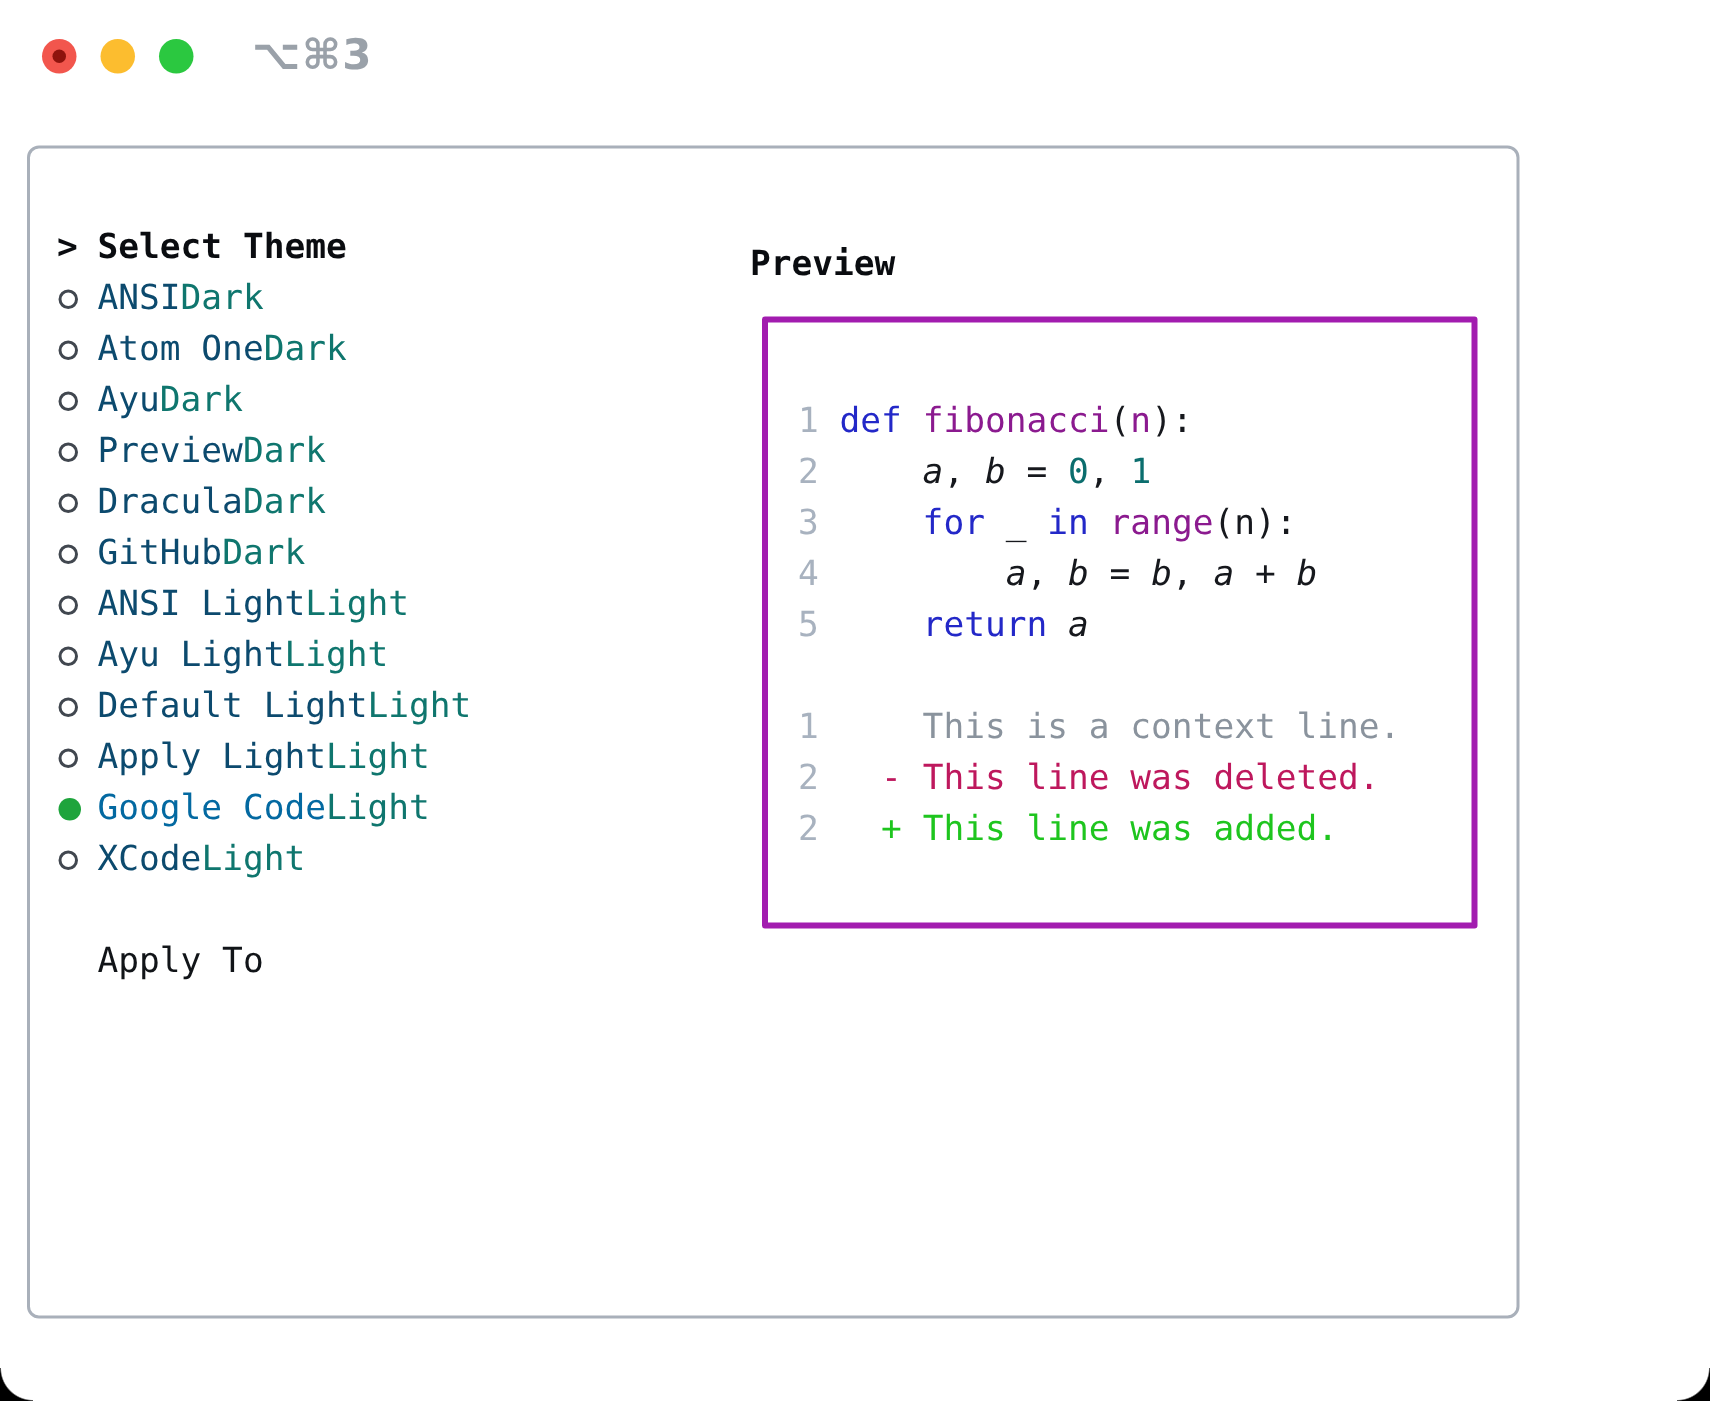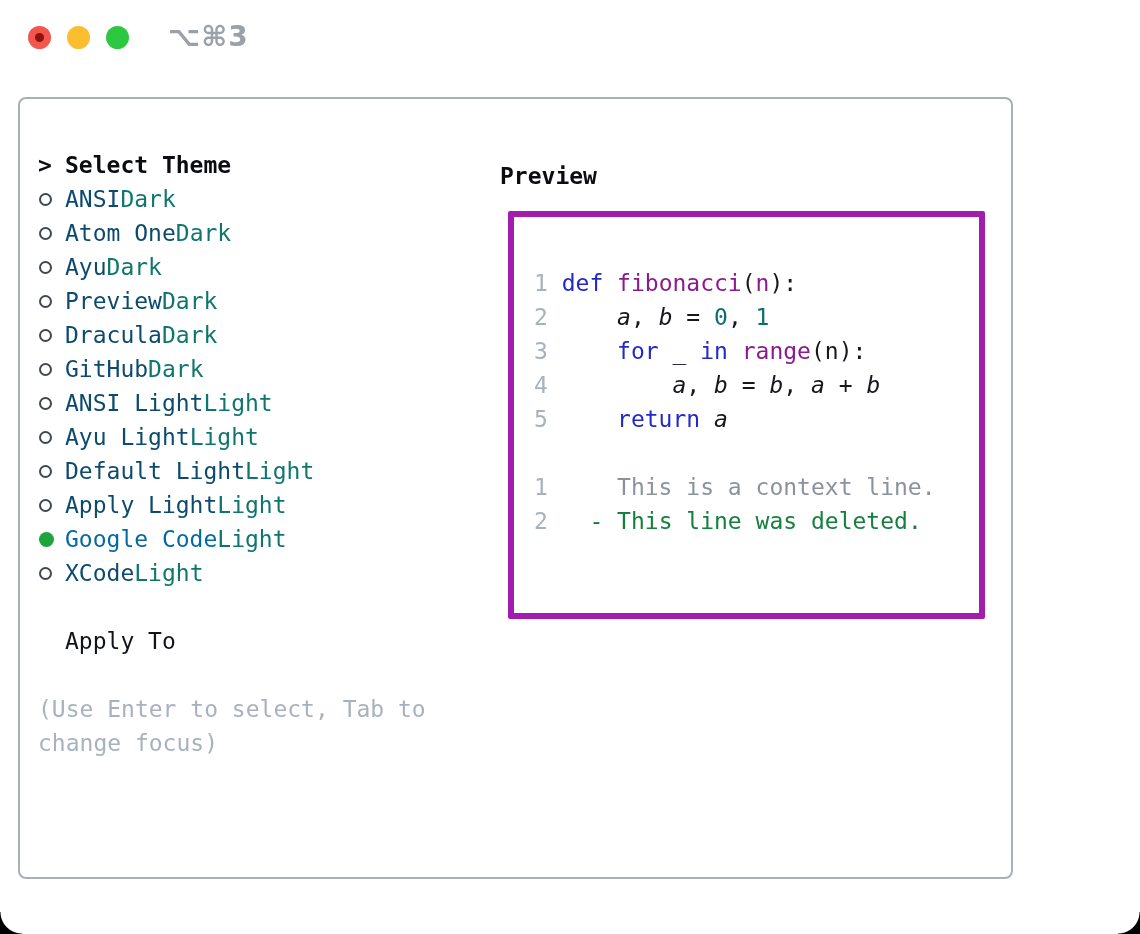--- a/index.html
+++ b/index.html
@@ -40,31 +40,31 @@
   .hdr { font-weight:700; color:#0a0c10; }
   .subhdr { color:#111418; }
   .t-name { color:#0c4a6e; }
   .t-name.sel { color:#0369a1; }
   .t-tag { color:#0f766e; }
   .spacer { height:34px; }
   .hint { color:#a8b2bf; line-height:34px; width:440px; white-space:normal; }
 
   
   .preview-box { margin-left:8px; margin-top:18px; width:477px; height:408px;
-                 border:6px solid #a21caf; border-radius:2px; background:#fff;
+                 border:4px solid #a21caf; border-radius:2px; background:#fff;
                  padding:49px 0 0 20px; overflow:hidden; }
   .cline { height:34px; line-height:34px; white-space:pre; font-size:23px; }
   .lnum { display:inline-block; width:2ch; color:#a8b2bf; }
   .tk-pl  { color:#16181d; }
   .tk-kw  { color:#2328c8; }
   .tk-fn  { color:#8b1a8f; }
   .tk-num { color:#0b6e6e; }
   .tk-var { color:#16181d; font-style:italic; }
   .tk-ctx { color:#8a939d;margin-top:15px; }
-  .tk-del { color:#15803d; }
+  .tk-del { color:#be185d; }
   .tk-add { color:#1ec51e; }
 </style>
 </head>
 <body>
 
 <div class="window">
 
   <div class="titlebar">
     <div class="traffic red"></div>
     <div class="traffic yellow"></div>
@@ -94,36 +94,36 @@
         </div>
 
       <div class="spacer"></div>
 
       <div class="row">
         <span class="marker-col"></span><span class="subhdr">Apply To</span>
       </div>
 
       <div class="spacer"></div>
 
-      <div class="hint">(Use Enter to select, Tab to change focus)</div>
     </div>
 
     <div class="right-col">
       <div class="row">
         <span class="hdr">Preview</span>
       </div>
       <div class="preview-box" id="preview-box">
           <div class="cline"><span class="lnum">1</span><span class="tk-kw">def</span><span class="tk-pl"> </span><span class="tk-fn">fibonacci</span><span class="tk-pl">(</span><span class="tk-fn">n</span><span class="tk-pl">):</span></div>
           <div class="cline"><span class="lnum">2</span><span class="tk-pl">    </span><span class="tk-var">a</span><span class="tk-pl">, </span><span class="tk-var">b</span><span class="tk-pl"> = </span><span class="tk-num">0</span><span class="tk-pl">, </span><span class="tk-num">1</span></div>
           <div class="cline"><span class="lnum">3</span><span class="tk-pl">    </span><span class="tk-kw">for</span><span class="tk-pl"> _ </span><span class="tk-kw">in</span><span class="tk-pl"> </span><span class="tk-fn">range</span><span class="tk-pl">(n):</span></div>
           <div class="cline"><span class="lnum">4</span><span class="tk-pl">        </span><span class="tk-var">a</span><span class="tk-pl">, </span><span class="tk-var">b</span><span class="tk-pl"> = </span><span class="tk-var">b</span><span class="tk-pl">, </span><span class="tk-var">a</span><span class="tk-pl"> + </span><span class="tk-var">b</span></div>
           <div class="cline"><span class="lnum">5</span><span class="tk-pl">    </span><span class="tk-kw">return</span><span class="tk-pl"> </span><span class="tk-var">a</span></div>
           <div class="cline"><span class="lnum"></span></div>
           <div class="cline"><span class="lnum">1</span><span class="tk-ctx">    This is a context line.</span></div>
           <div class="cline"><span class="lnum">2</span><span class="tk-pl">  </span><span class="tk-del">- This line was deleted.</span></div>
+          <div class="cline"><span class="lnum">2</span><span class="tk-pl">  </span><span class="tk-add">+ This line was added.</span></div>
         </div>
     </div>
 
   </div>
 </div>
 
 <div class="corner-wedge left"></div>
 <div class="corner-wedge right"></div>
 
 </body></html>

